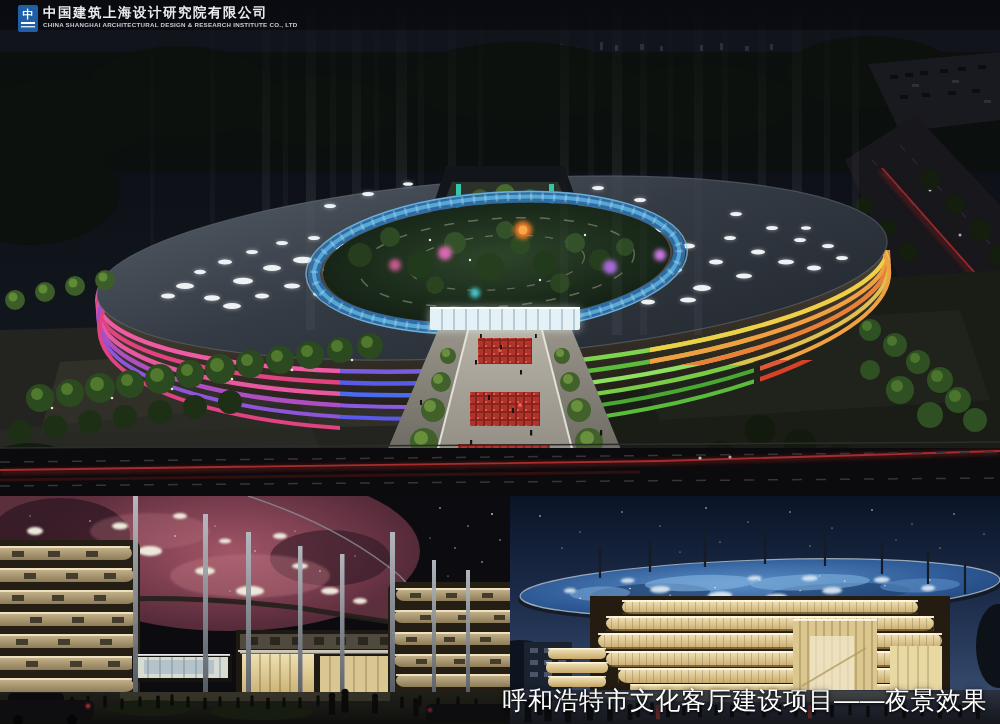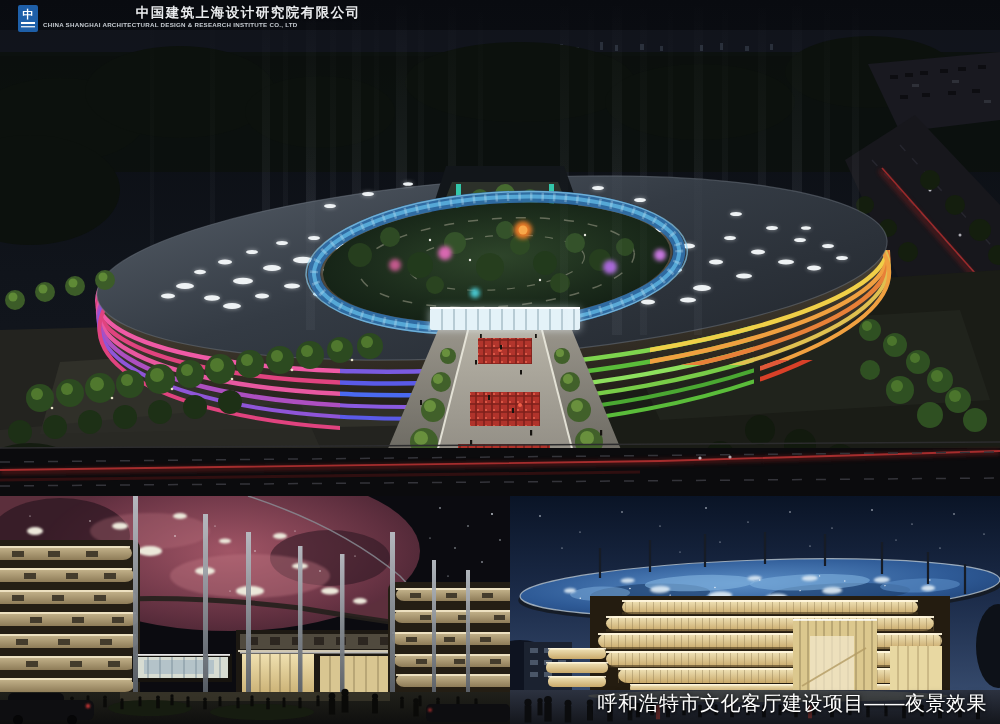--- a/index.html
+++ b/index.html
@@ -6,25 +6,25 @@
   .board{position:relative;width:1000px;height:724px;overflow:hidden;background:#000;
          font-family:"Liberation Sans","DejaVu Sans",sans-serif;}
   .panel{position:absolute;margin:0;padding:0;}
   .panel svg{display:block;}
   .p-main{left:0;top:0;width:1000px;height:496px;}
   .p-bl{left:0;top:496px;width:510px;height:228px;}
   .p-br{left:510px;top:496px;width:490px;height:228px;}
   .logo{position:absolute;left:18px;top:5px;display:flex;align-items:flex-start;gap:5px;z-index:5;}
   .logo-icon{display:block;width:20px;height:27px;}
   .logo-zh{color:#e9ebee;font-size:13.5px;font-weight:bold;letter-spacing:1.5px;line-height:15px;white-space:nowrap;
-           text-shadow:0 1px 2px rgba(0,0,0,.8);text-align:center;}
+           text-shadow:0 1px 2px rgba(0,0,0,.8);}
   .logo-en{color:#c7ccd2;font-size:10px;transform:scale(.62);transform-origin:0 0;letter-spacing:.4px;
            white-space:nowrap;margin-top:1px;font-weight:bold;}
   .caption{position:absolute;right:13px;bottom:7px;z-index:5;color:var(--caption-color,#fff);
-           font-size:20px;letter-spacing:.5px;white-space:nowrap;
+           font-size:25px;letter-spacing:.5px;white-space:nowrap;
            text-shadow:0 1px 3px rgba(0,0,0,.95),0 0 6px rgba(0,0,0,.6);}
   .arcP{stroke:var(--accent-pink,#e858a0);} .arcG{stroke:var(--accent-green,#78cc48);}
   .rl{fill:#eef2f4;}
   .fp{fill:none;stroke-linecap:round;}
 </style>
 </head>
 <body>
 
 <div class="board">
 

